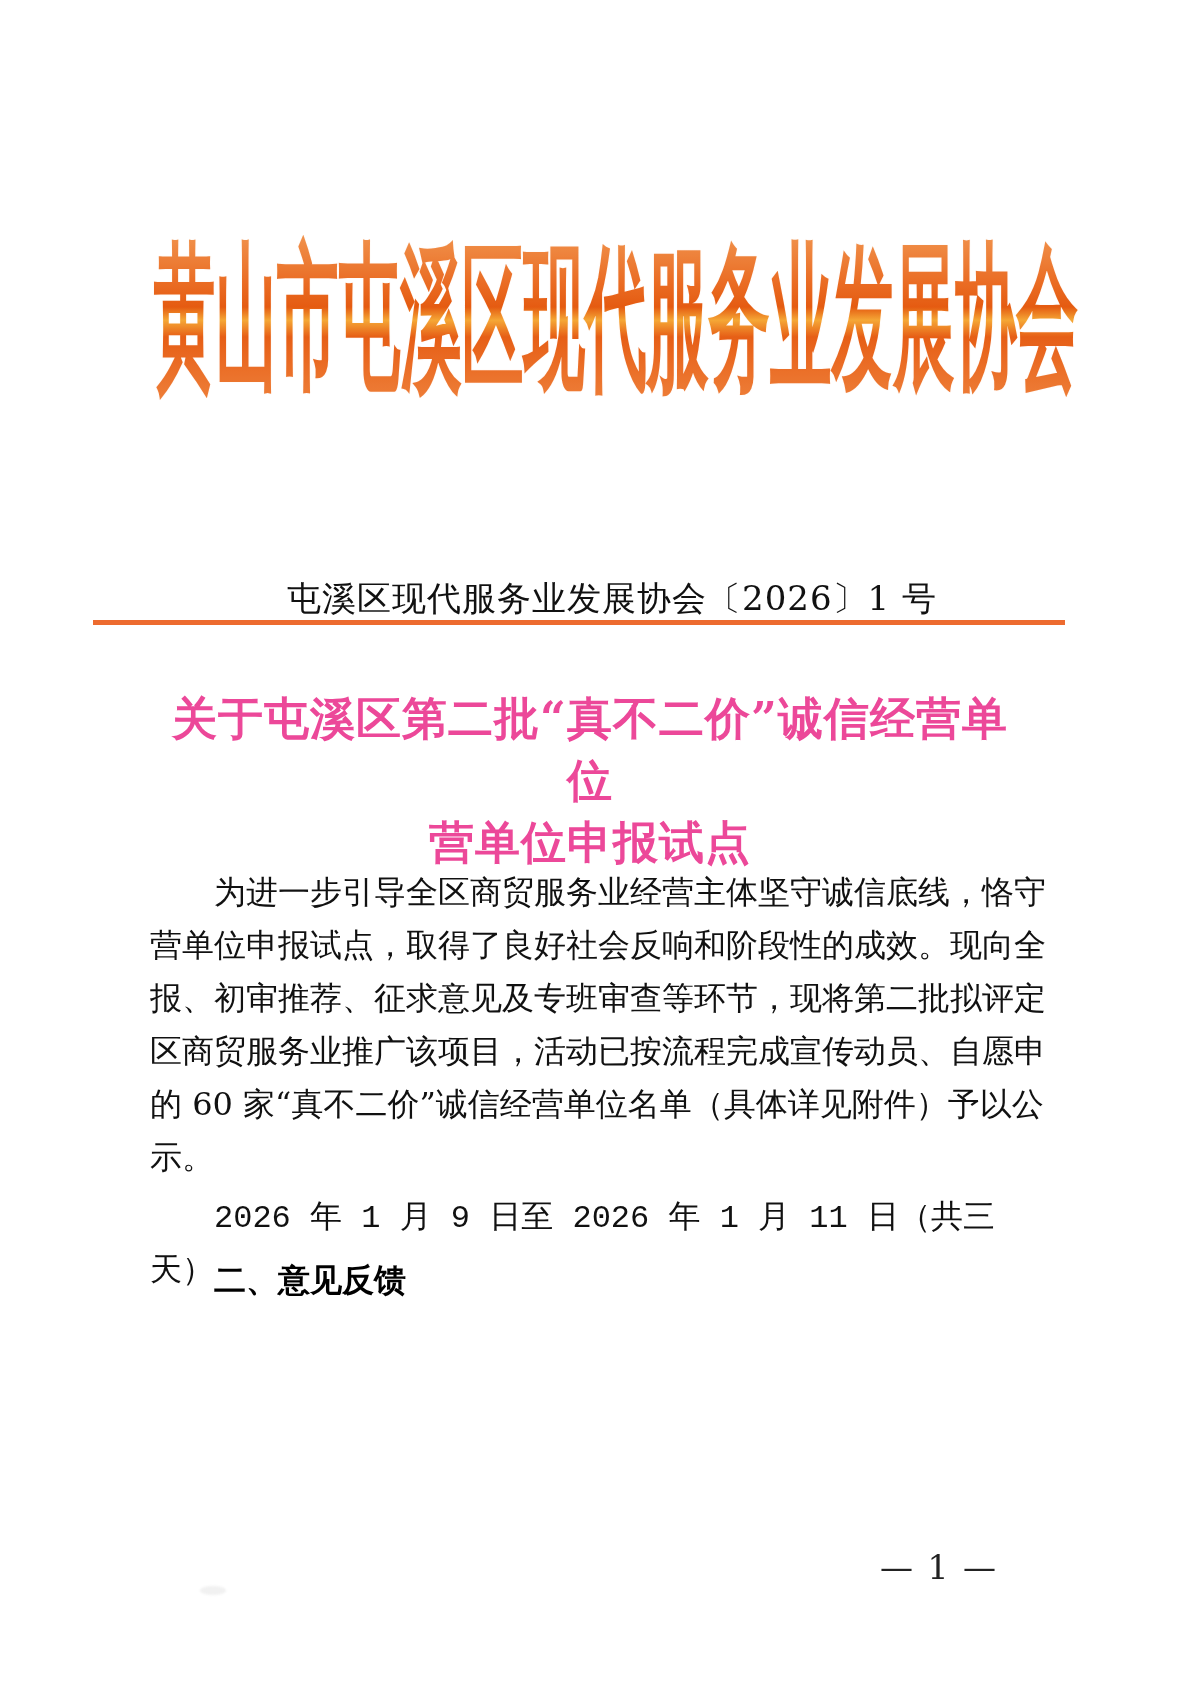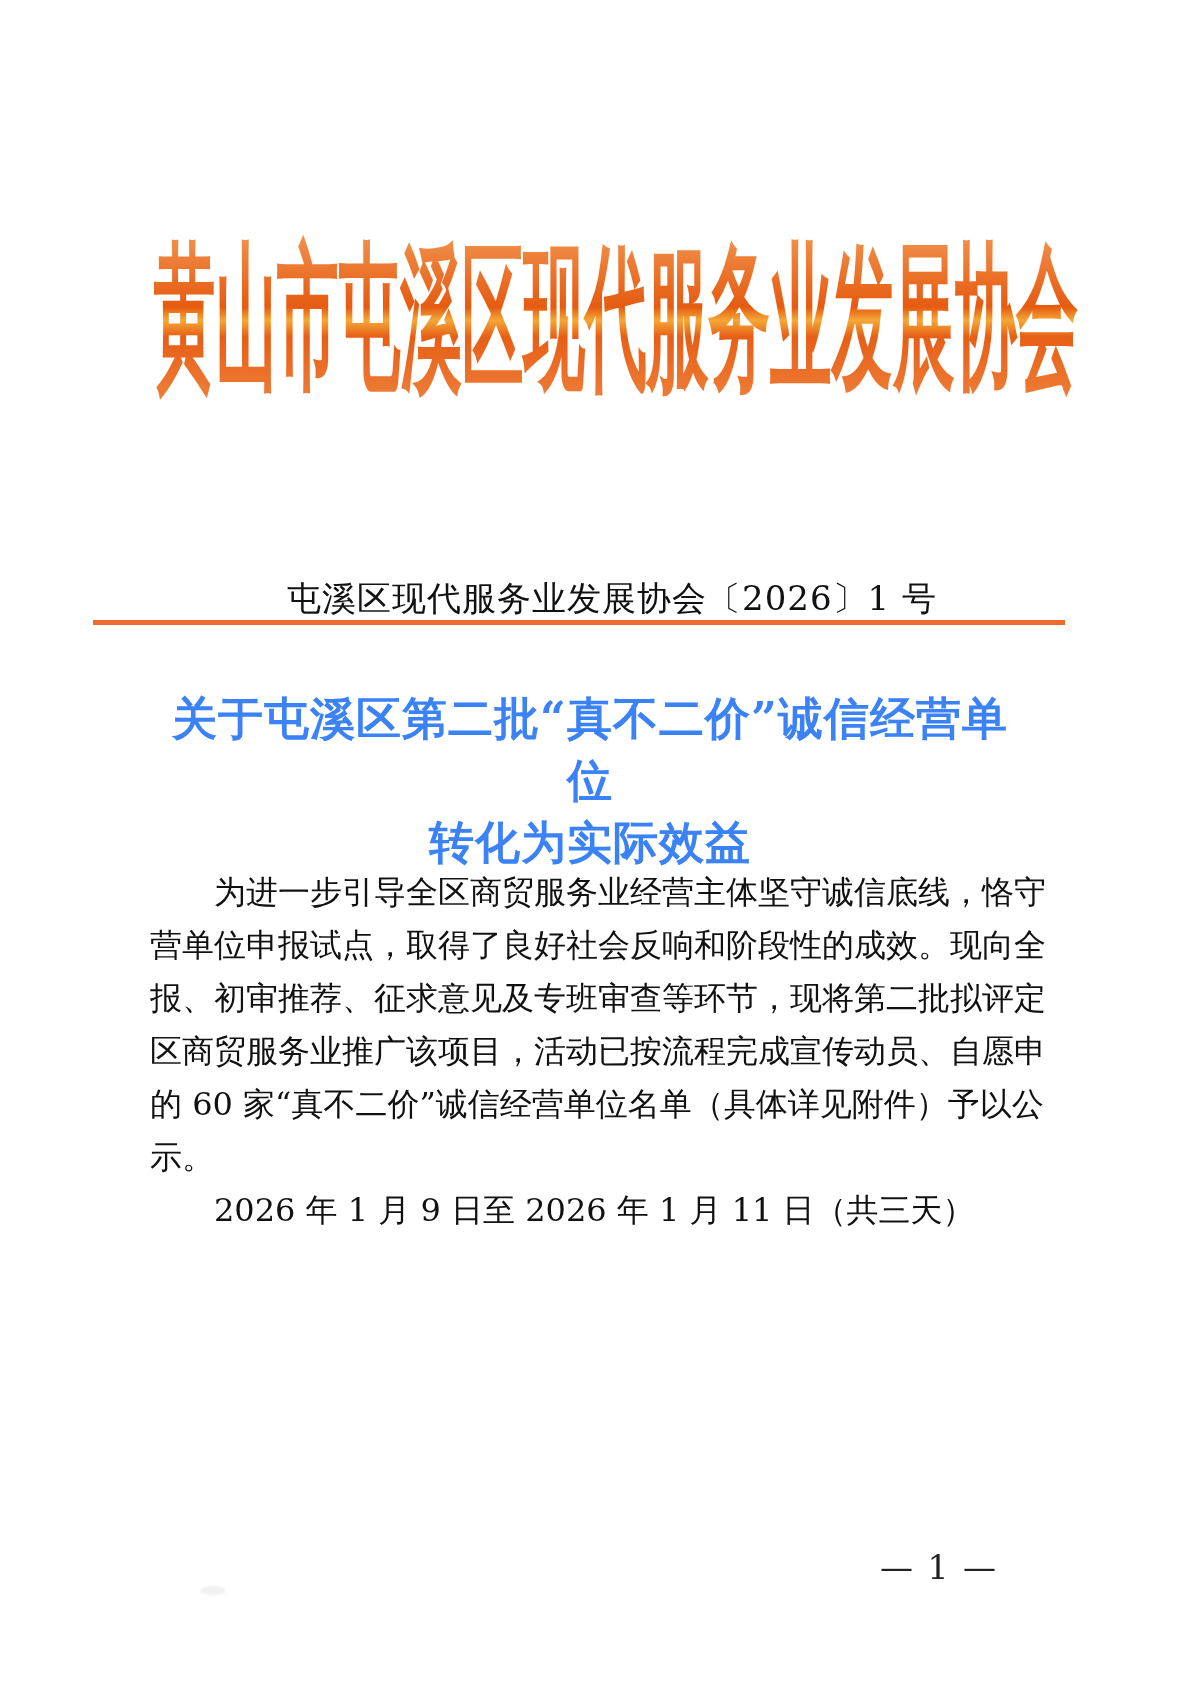--- a/index.html
+++ b/index.html
@@ -79,21 +79,21 @@
   .doc-title {
     position: absolute;
     top: 688px;
     left: 150px;
     width: 880px;
     text-align: center;
     font-weight: bold;
     font-size: 45px;
     line-height: 62px;
     letter-spacing: 1px;
-    color: #3b82f6;
+    color: #ec4899;
   }
 
   
   .body-col {
     position: absolute;
     top: 866px;
     left: 150px;
     width: 880px;
     font-size: 32px;
     color: #111;
@@ -115,25 +115,27 @@
     margin-top: 9px;
     height: 53px;
     line-height: 53px;
     text-indent: 2em;
     font-family: "DejaVu Sans", sans-serif;
     font-weight: bold;
     font-size: 32px;
     color: #000;
   }
   .date-line {
+    margin-top: 8px;
     height: 53px;
     line-height: 53px;
     text-indent: 2em;
     font-size: 32px;
     color: #111;
+    font-family: Liberation Mono, monospace;
   }
 
   
   .page-number {
     position: absolute;
     top: 1548px;
     right: 202px;
     font-size: 33px;
     letter-spacing: 2px;
     color: #222;
@@ -159,33 +161,34 @@
   <div class="banner-wrap">
     <div class="banner-text">黄山市屯溪区现代服务业发展协会</div>
   </div>
 
   <div class="doc-number">屯溪区现代服务业发展协会〔2026〕1 号</div>
 
   <div class="orange-rule"></div>
 
   <div class="doc-title">
     <div>关于屯溪区第二批“真不二价”诚信经营单位</div>
-    <div>转化为实际效益</div>
+    <div>营单位申报试点</div>
   </div>
 
   <div class="body-col">
     <div class="body-line indent">为进一步引导全区商贸服务业经营主体坚守诚信底线，恪守</div>
     <div class="body-line">营单位申报试点，取得了良好社会反响和阶段性的成效。现向全</div>
     <div class="body-line">报、初审推荐、征求意见及专班审查等环节，现将第二批拟评定</div>
     <div class="body-line">区商贸服务业推广该项目，活动已按流程完成宣传动员、自愿申</div>
     <div class="body-line">的 60 家“真不二价”诚信经营单位名单（具体详见附件）予以公</div>
     <div class="body-line last">示。</div>
 
 
     <div class="date-line">2026 年 1 月 9 日至 2026 年 1 月 11 日（共三天）</div>
 
+    <div class="sec-heading">二、意见反馈</div>
   </div>
 
   <div class="scan-artifact"></div>
 
   <div class="page-number">— 1 —</div>
 
 </div>
 
 </body></html>

